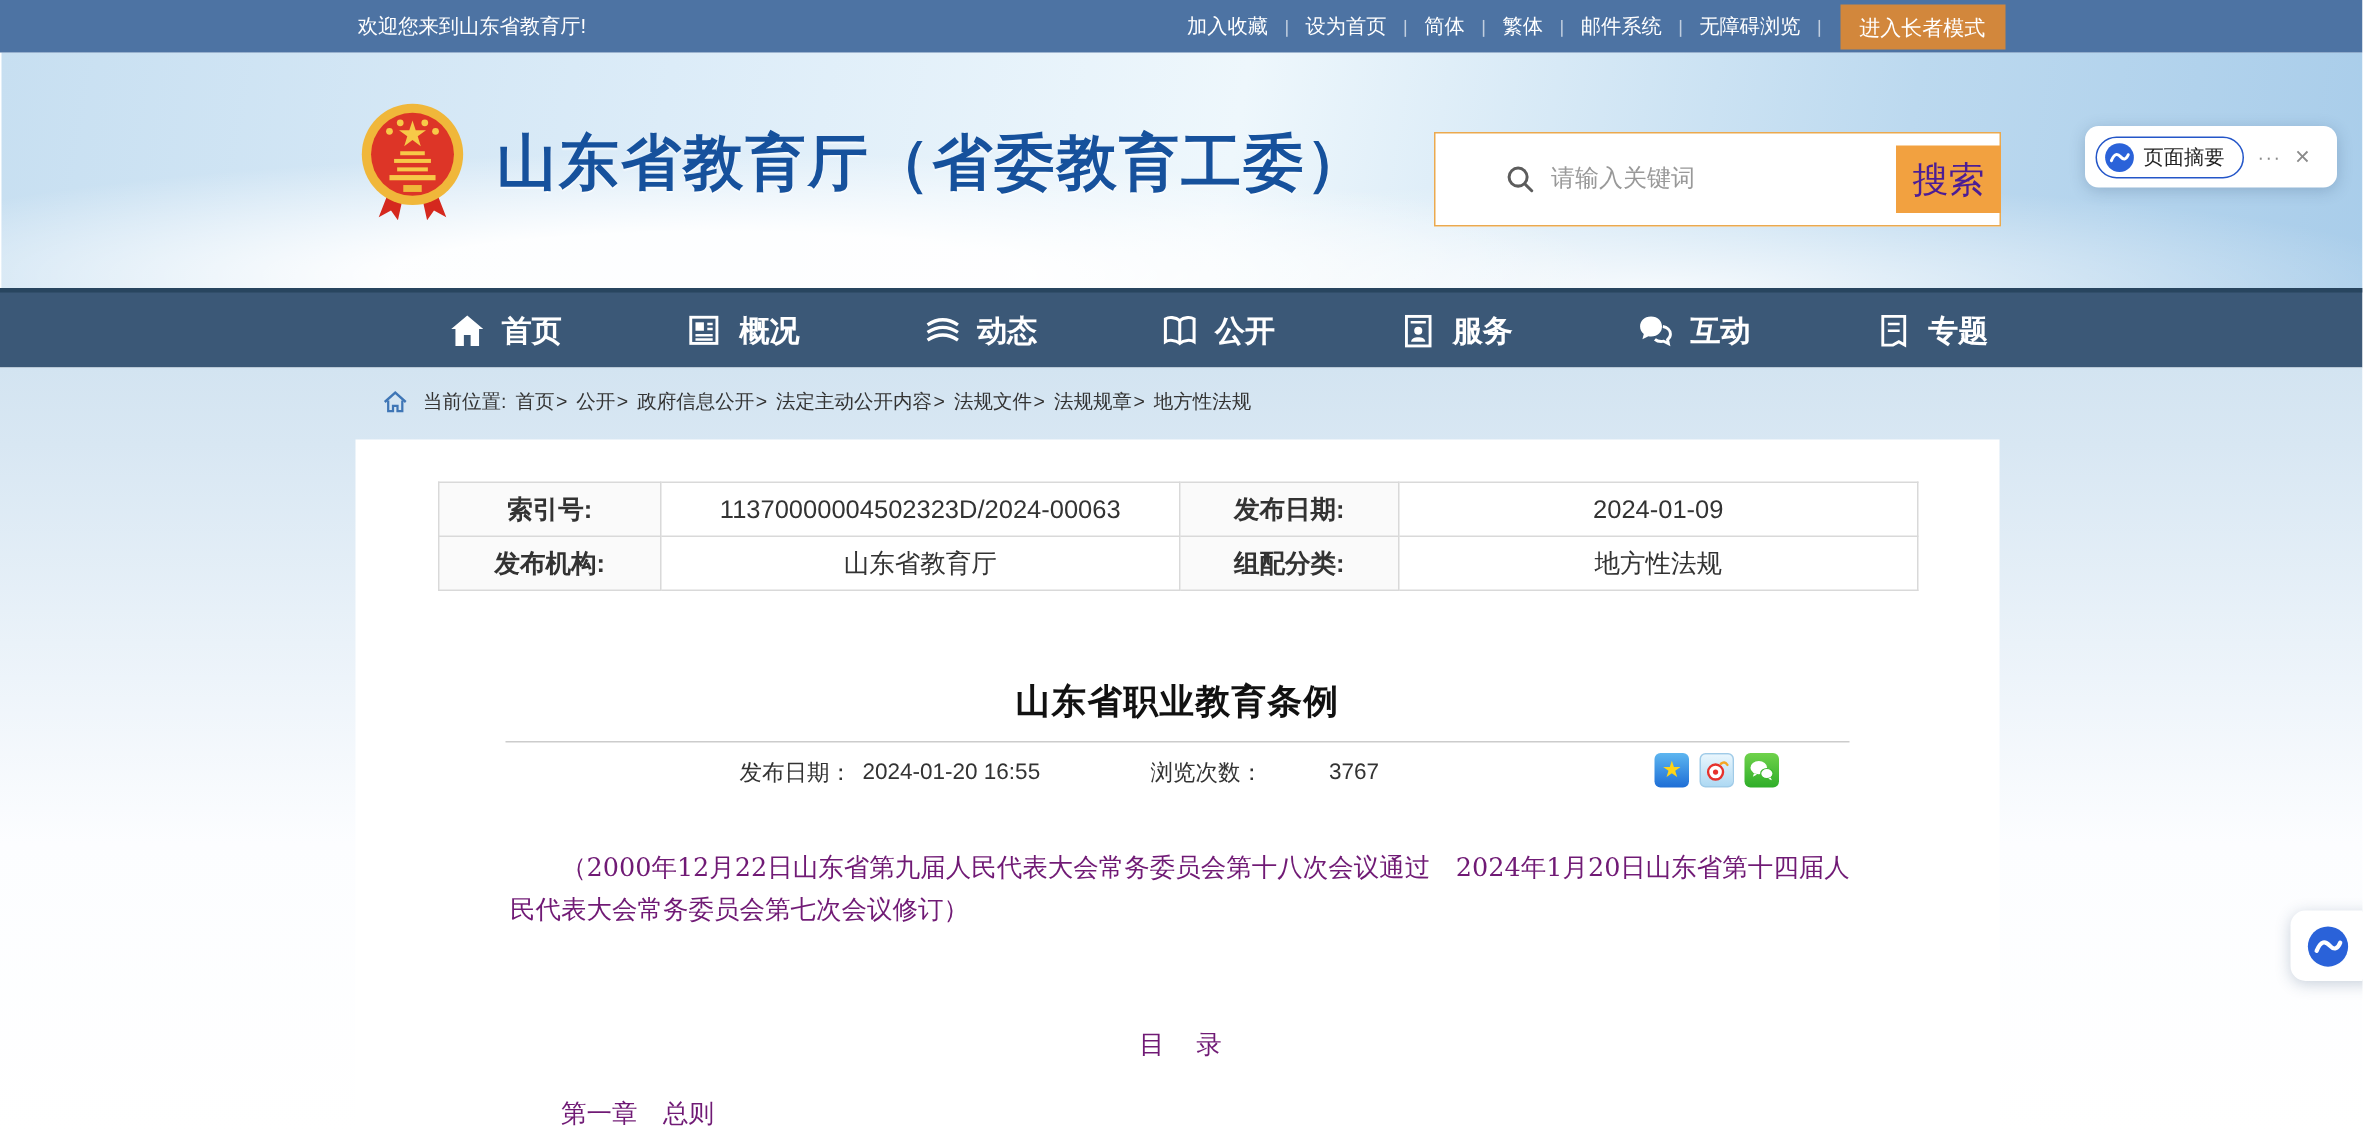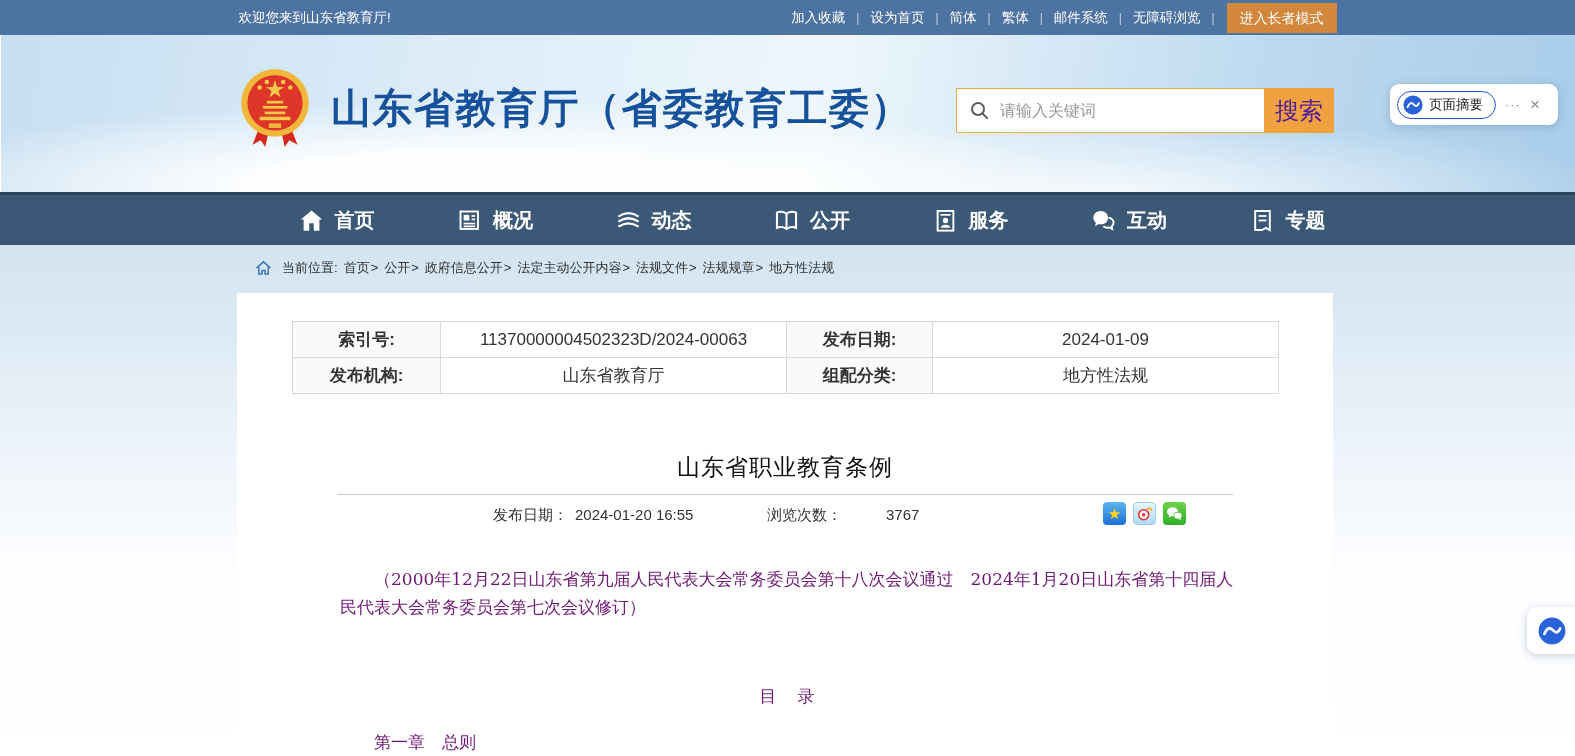--- a/index.html
+++ b/index.html
@@ -24,22 +24,22 @@
     background:
       radial-gradient(ellipse 55% 75% at 30% 95%, rgba(255,255,255,.95) 25%, rgba(255,255,255,0) 70%),
       radial-gradient(ellipse 45% 60% at 70% 100%, rgba(255,255,255,.8), rgba(255,255,255,0) 75%),
       linear-gradient(100deg, #c7dff1 0%, #dcecf8 28%, #eef7fc 52%, #bcd9ef 80%, #a9cdea 100%);
   }
   .logo-wrap { position:absolute; left:238px; top:30px; display:flex; align-items:center; gap:20px; }
   .emblem { width:72px; height:86px; display:block; }
   .site-title { font-size:40px; font-weight:bold; color:#16519c; letter-spacing:1.5px; white-space:nowrap;
     text-shadow:0 1px 1px rgba(255,255,255,.7); }
 
-  .search-box { position:absolute; left:955px; top:53px; width:378px; height:45px; background:#fff;
-    border:1px solid #eba94e; display:flex; align-items:center; }
+  .search-box { position:absolute; left:955px; top:53px; width:378px; height:63px; background:#fff;
+    border:1px solid #eba94e; display:flex; align-items:center;padding-left:34px; }
   .search-glyph { margin:0 8px 0 12px; flex:0 0 auto; display:block; }
   .search-input { flex:1 1 auto; border:none; outline:none; font-size:16px; color:#333; min-width:0;
     font-family:"Liberation Sans",sans-serif; }
   .search-input::placeholder { color:#999; }
   .search-btn { flex:0 0 70px; height:45px; margin:-1px -1px -1px 0; border:none; background:#f2a140;
     color:#4c1d95; font-size:24px; cursor:pointer; font-family:"Liberation Sans",sans-serif; }
 
   .summary-widget { position:absolute; left:1389px; top:49px; height:41px; width:168px; background:#fff;
     border-radius:9px; box-shadow:0 2px 10px rgba(40,70,110,.25); display:flex; align-items:center;
     padding:0 10px 0 7px; gap:9px; }
@@ -68,21 +68,21 @@
   .bc-sep { margin:0 6px 0 1px; color:#333; }
 
   .content-card { position:absolute; top:48px; left:237px; width:1096px; bottom:0; background:#fff; }
 
   table.doc-info { position:absolute; top:28px; left:55px; border-collapse:collapse; table-layout:fixed; }
   .doc-info th, .doc-info td { border:1px solid #d9d9d9; height:36px; font-size:17px; color:#333;
     text-align:center; padding:0 6px; }
   .doc-info th { font-weight:bold; background:#fafafa; }
 
   .article-title { position:absolute; top:159px; left:0; width:100%; margin:0; text-align:center;
-    font-size:23px; font-weight:normal; color:#111; letter-spacing:1px; }
+    font-size:23px; font-weight:bold; color:#111; letter-spacing:1px; }
   .title-divider { position:absolute; top:201px; left:100px; width:896px; border-top:1px solid #ccc; }
 
   .meta { position:absolute; top:206px; left:0; width:100%; height:32px; font-size:15px; color:#333; }
   .meta span { position:absolute; top:7px; white-space:nowrap; }
   .m-dl { left:256px; } .m-dv { left:338px; } .m-vl { left:530px; } .m-vv { left:649px; }
   .share-icons { position:absolute; top:3px; left:866px; display:flex; gap:7px; }
   .share-tile { width:23px; height:23px; border-radius:4px; display:flex; align-items:center;
     justify-content:center; cursor:pointer; }
   .tile-qzone { background:linear-gradient(180deg,#5db6f0,#1e6ed6); color:#ffd415; font-size:15px; line-height:1; }
   .tile-weibo { background:linear-gradient(180deg,#e9f6fd,#aed9f3); border:1px solid #9fcbe8; }

